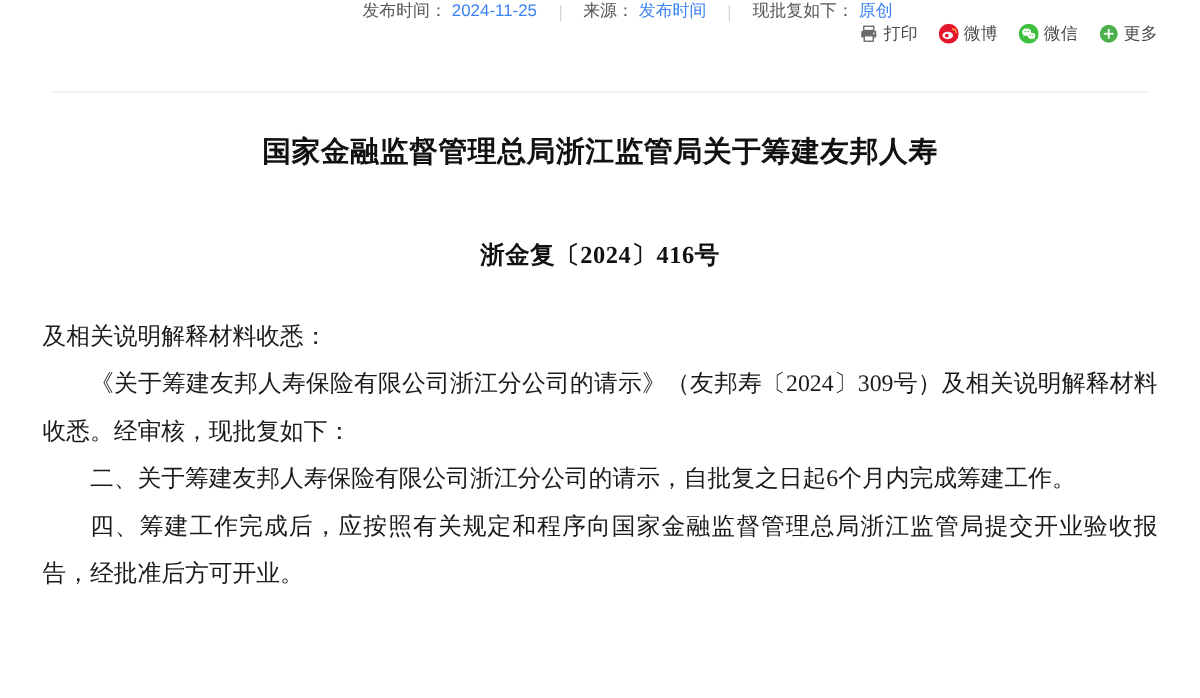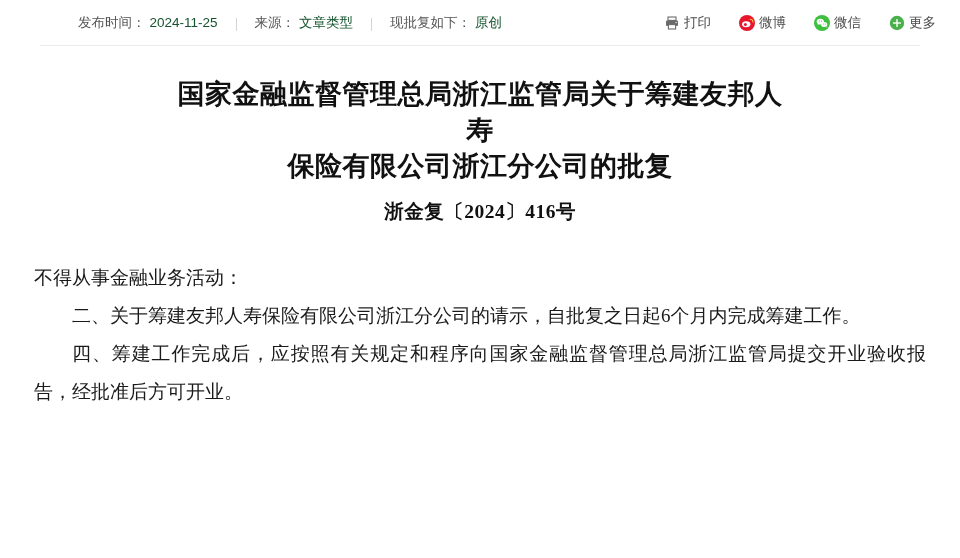--- a/index.html
+++ b/index.html
@@ -11,58 +11,59 @@
     width: 960px;
     height: 558px;
     overflow: hidden;
     font-family: "Liberation Serif", "DejaVu Serif", serif;
     color: #1a1a1a;
     position: relative;
   }
 
   
   .meta-bar {
-    height: 46px;
+    height: 74px;
     display: flex;
     align-items: center;
-    padding: 0 24px 0 78px;
+    padding: 0 34px 0 78px;
     box-sizing: border-box;
     font-family: "Liberation Sans", "DejaVu Sans", sans-serif;
     font-size: 13.5px;
     color: #4a4a4a;
     position: relative;
+    flex-direction: column;
   }
   .meta-left {
     display: flex;
     align-items: center;
     gap: 0px;
     white-space: nowrap;
   }
   .meta-item {
     display: inline-flex;
     align-items: baseline;
     white-space: nowrap;
   }
   .meta-label { color: #555; }
-  .meta-value { color: #14532d; margin-left: 4px; }
+  .meta-value { color: #3b82f6; margin-left: 4px; }
   .meta-sep {
     display: inline-block;
     width: 1px;
     height: 13px;
     background: #d4d4d4;
     margin: 0 18px;
     position: relative;
     top: 1px;
   }
 
   .meta-right {
     margin-left: auto;
     display: flex;
     align-items: flex-start;
-    gap: 28px;
+    gap: 17px;
     white-space: nowrap;
   }
   .share-item {
     display: inline-flex;
     align-items: center;
     gap: 4px;
     color: #4a4a4a;
     font-size: 13.5px;
     cursor: pointer;
   }
@@ -84,33 +85,33 @@
     background: #ebebeb;
   }
 
   
   .article {
     padding: 0 34px;
     box-sizing: border-box;
   }
   .title {
     text-align: center;
-    font-size: 27px;
+    font-size: 23px;
     font-weight: bold;
     line-height: 36px;
     letter-spacing: 0.5px;
     margin: 30px auto 0;
     max-width: 620px;
     color: #111;
   }
   .docnum {
     text-align: center;
     font-size: 19.5px;
     font-weight: bold;
-    margin-top: 14px;
+    margin-top: 50px;
     letter-spacing: 0.5px;
     color: #111;
   }
   .body {
     margin-top: 34px;
     font-size: 19px;
     line-height: 38px;
     color: #1a1a1a;
     text-align: justify;
   }
@@ -133,21 +134,21 @@
 
 <div class="meta-bar">
   <div class="meta-left">
     <span class="meta-item">
       <span class="meta-label">发布时间：</span>
       <span class="meta-value">2024-11-25</span>
     </span>
     <span class="meta-sep"></span>
     <span class="meta-item">
       <span class="meta-label">来源：</span>
-      <span class="meta-value">文章类型</span>
+      <span class="meta-value">发布时间</span>
     </span>
     <span class="meta-sep"></span>
     <span class="meta-item">
       <span class="meta-label">现批复如下：</span>
       <span class="meta-value">原创</span>
     </span>
   </div>
 
   <div class="meta-right">
     <span class="share-item">
@@ -202,25 +203,25 @@
       <span>更多</span>
     </span>
   </div>
 
   <div class="meta-rule"></div>
 </div>
 
 <div class="article">
   <h1 class="title">
     <span>国家金融监督管理总局浙江监管局关于筹建友邦人寿</span><br>
-    <span>保险有限公司浙江分公司的批复</span>
   </h1>
 
   <div class="docnum">浙金复〔2024〕416号</div>
 
   <div class="body">
-    <p class="p p-flush">不得从事金融业务活动：</p>
+    <p class="p p-flush">及相关说明解释材料收悉：</p>
+    <p class="p p-indent">《关于筹建友邦人寿保险有限公司浙江分公司的请示》（友邦寿〔2024〕309号）及相关说明解释材料收悉。经审核，现批复如下：</p>
     <p class="p p-indent">二、关于筹建友邦人寿保险有限公司浙江分公司的请示，自批复之日起6个月内完成筹建工作。</p>
     <p class="p p-indent">四、筹建工作完成后，应按照有关规定和程序向国家金融监督管理总局浙江监管局提交开业验收报告，经批准后方可开业。</p>
   </div>
 </div>
 
 <div class="bottom-fade"></div>
 
 </body></html>

